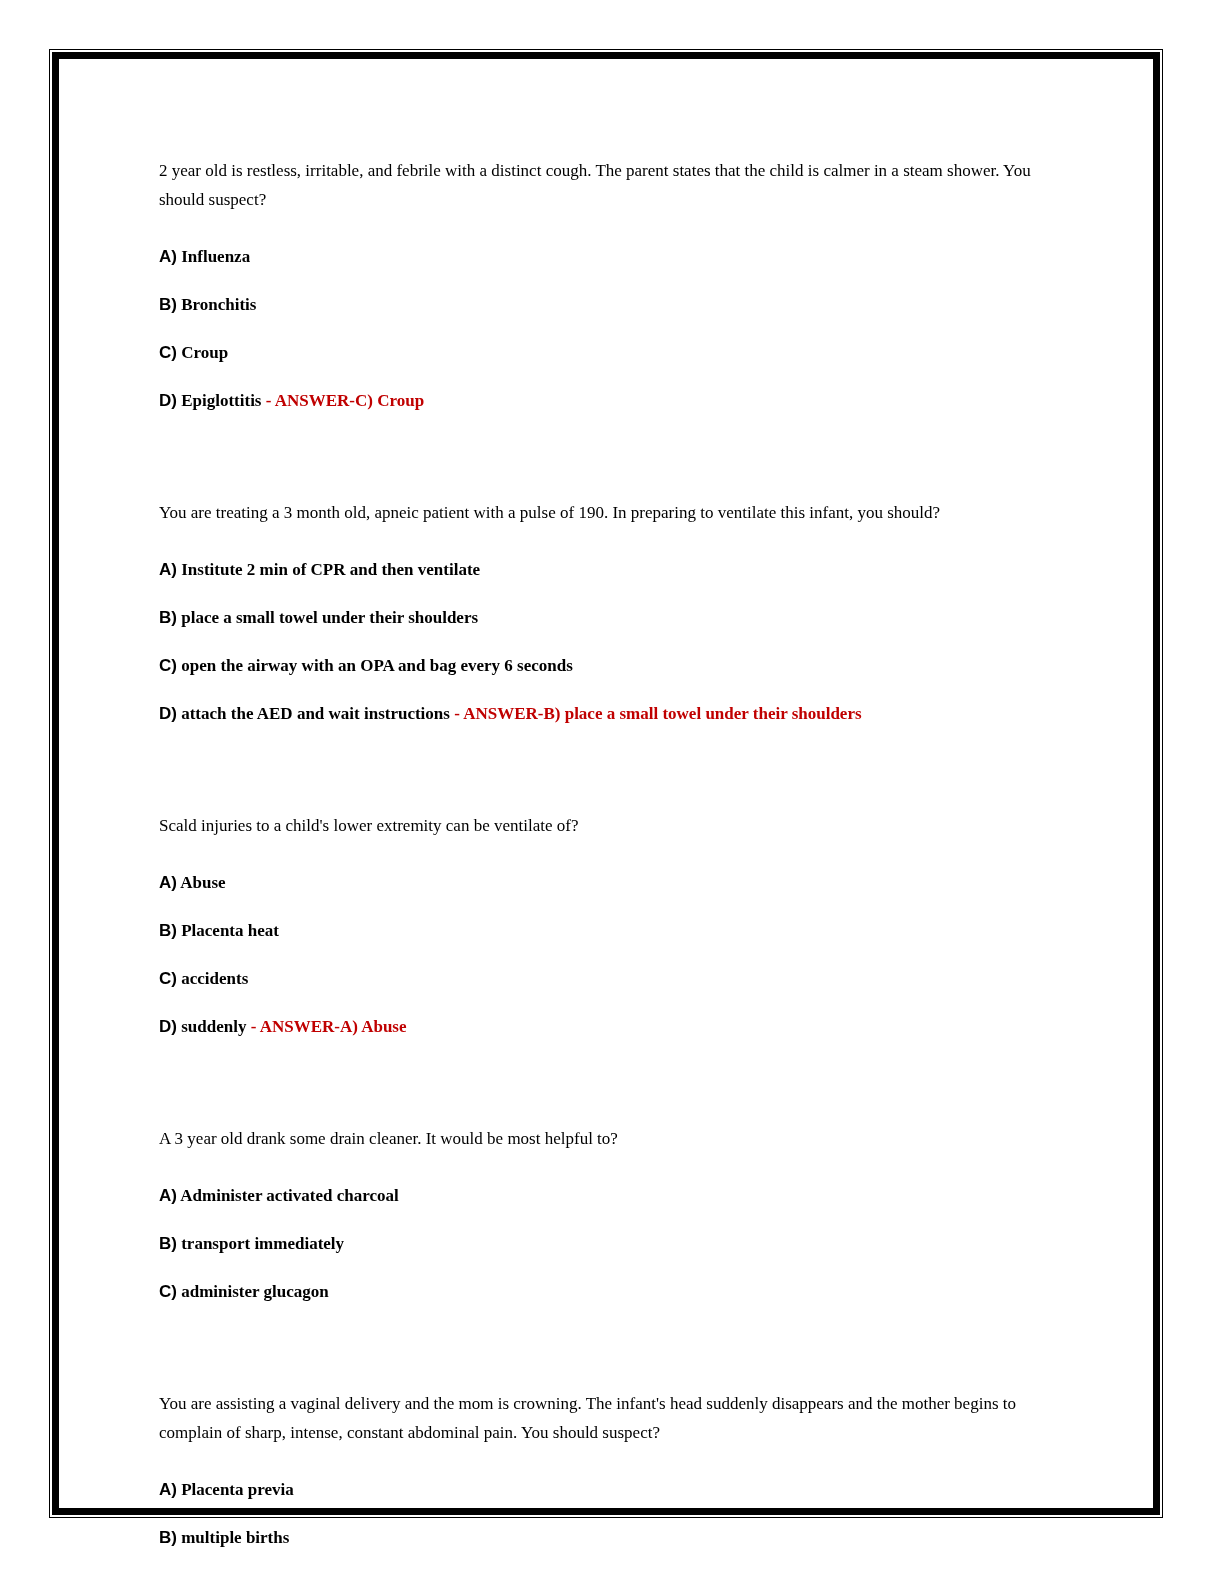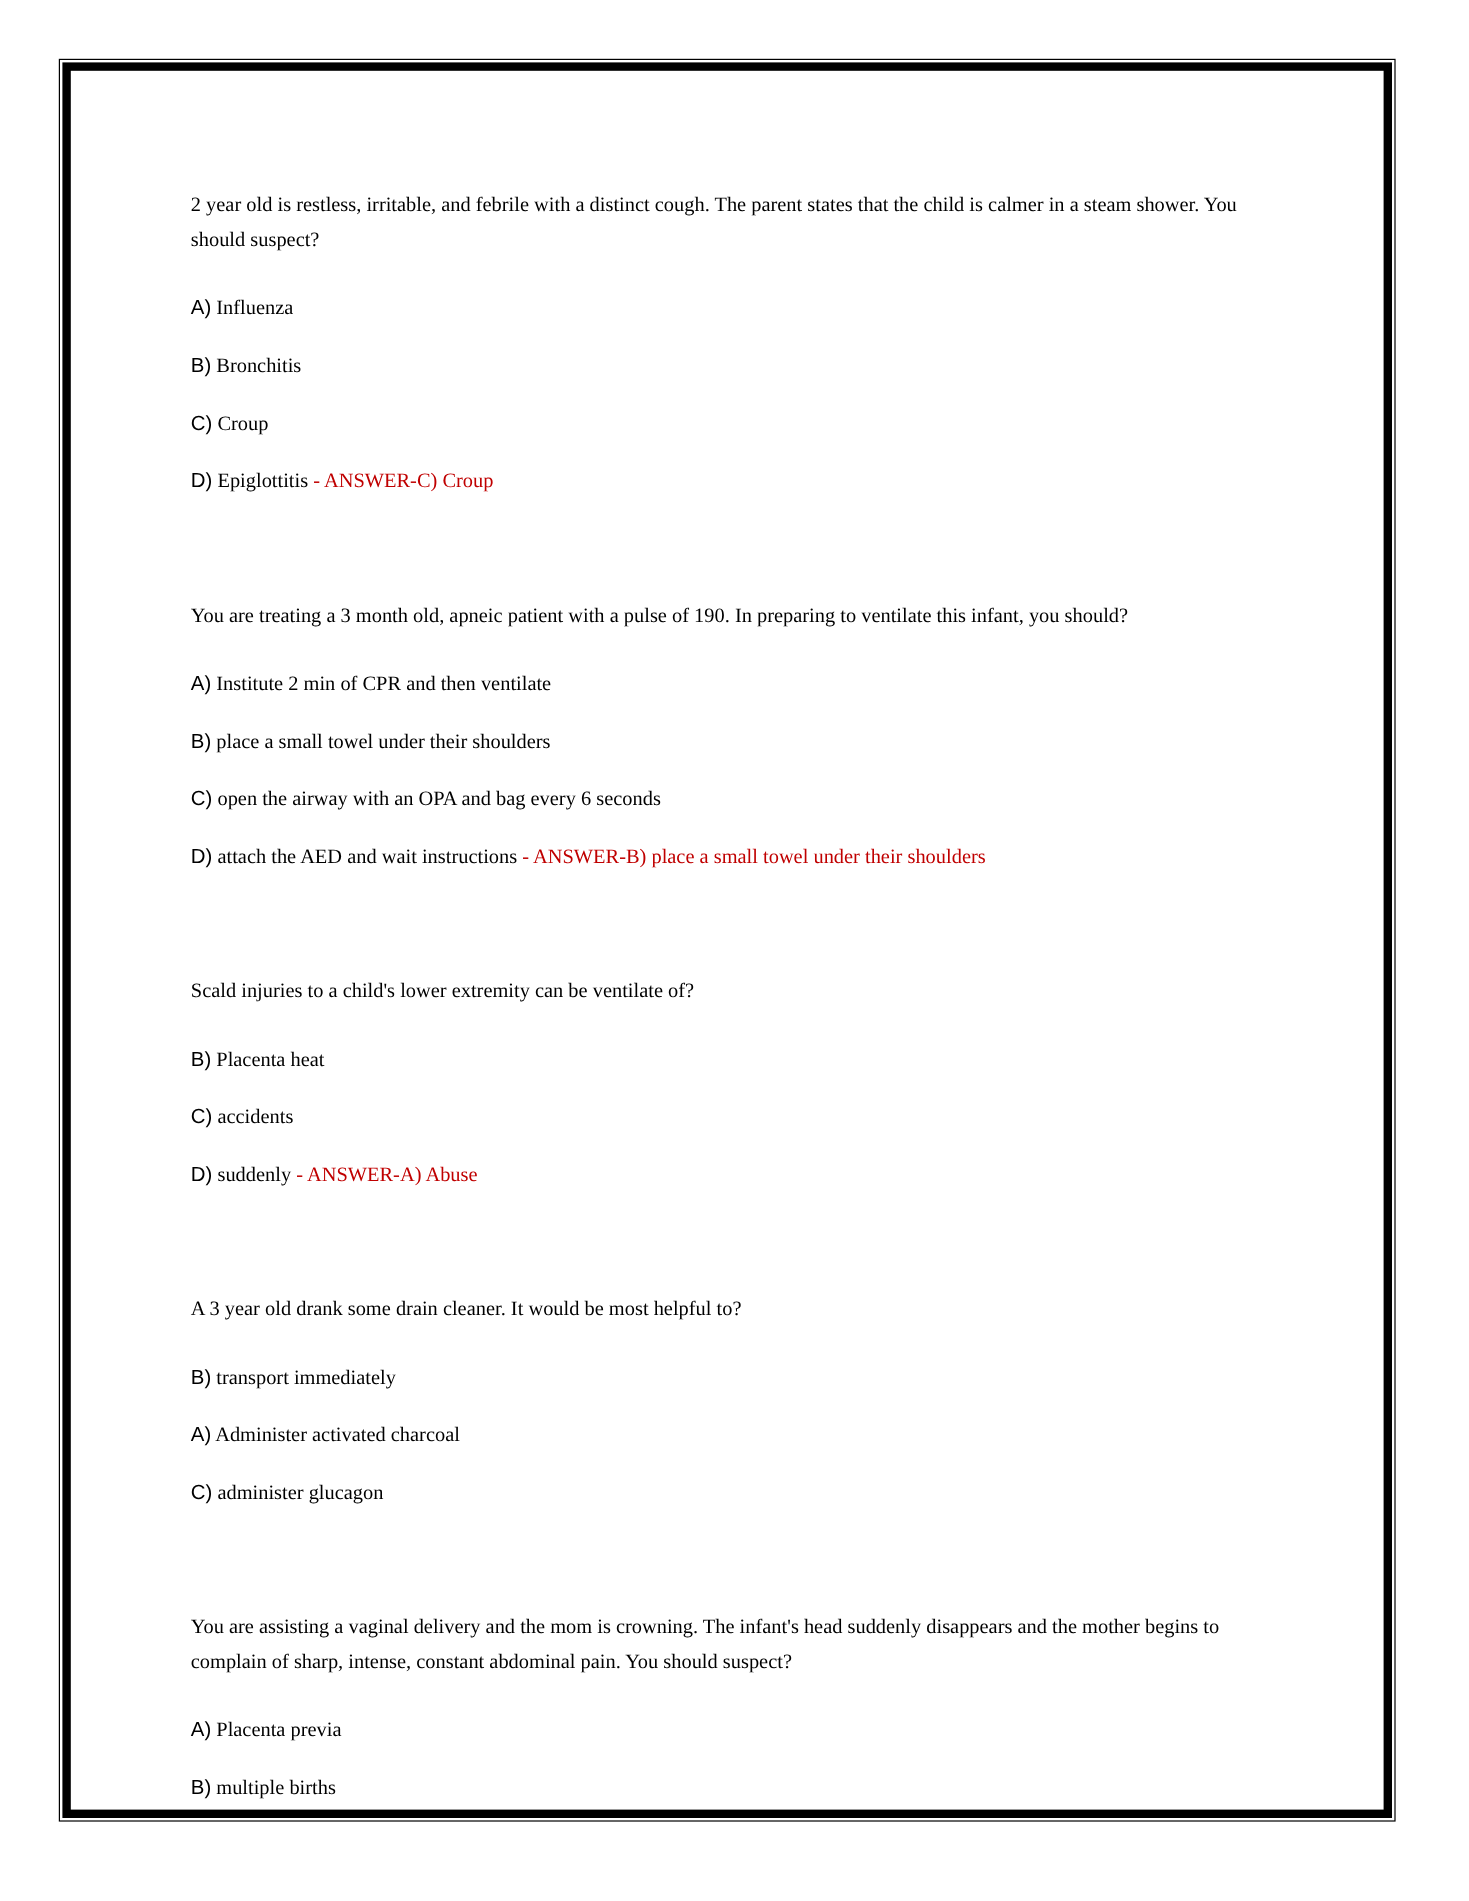--- a/index.html
+++ b/index.html
@@ -11,21 +11,21 @@
   .border-inner {
     position: absolute; left: 52px; top: 52px; width: 1108px; height: 1463px;
     border: 7px solid #000; box-sizing: border-box;
   }
   .content {
     position: absolute; left: 143px; top: 140px; width: 940px;
     font-family: "Liberation Serif", "DejaVu Serif", serif;
     font-size: 17px; color: #000;
   }
   .question { line-height: 29px; margin: 0; }
-  .option { margin: 0; height: 48px; line-height: 48px; white-space: nowrap; }
+  .option { margin: 0; height: 48px; line-height: 48px; white-space: nowrap; font-weight: bold; }
   .option .letter { font-family: "Liberation Sans", "DejaVu Sans", sans-serif; font-size: 17px; }
   .answer { color: #c00000; }
   .qblock { margin: 16px; }
   .qblock .question { margin-bottom: 19px; }
   .gap { height: 41px; }
 </style>
 </head>
 <body>
 
 <div class="border-outer"></div>
@@ -46,30 +46,31 @@
     <p class="question">You are treating a 3 month old, apneic patient with a pulse of 190. In preparing to ventilate this infant, you should?</p>
     <p class="option"><span class="letter">A)</span> <span>Institute 2 min of CPR and then ventilate</span></p>
     <p class="option"><span class="letter">B)</span> <span>place a small towel under their shoulders</span></p>
     <p class="option"><span class="letter">C)</span> <span>open the airway with an OPA and bag every 6 seconds</span></p>
     <p class="option"><span class="letter">D)</span> <span>attach the AED and wait instructions</span> <span class="answer" style="color: rgb(192, 0, 0);">- ANSWER-B) place a small towel under their shoulders</span></p>
   </div>
   <div class="gap"></div>
 
   <div class="qblock">
     <p class="question">Scald injuries to a child's lower extremity can be ventilate of?</p>
+    <p class="option"><span class="letter">A)</span> <span>Abuse</span></p>
     <p class="option"><span class="letter">B)</span> <span>Placenta heat</span></p>
     <p class="option"><span class="letter">C)</span> <span>accidents</span></p>
     <p class="option"><span class="letter">D)</span> <span>suddenly</span> <span class="answer" style="color: rgb(192, 0, 0);">- ANSWER-A) Abuse</span></p>
   </div>
   <div class="gap"></div>
 
   <div class="qblock">
     <p class="question">A 3 year old drank some drain cleaner. It would be most helpful to?</p>
+    <p class="option"><span class="letter">A)</span> <span>Administer activated charcoal</span></p>
     <p class="option"><span class="letter">B)</span> <span>transport immediately</span></p>
-    <p class="option"><span class="letter">A)</span> <span>Administer activated charcoal</span></p>
     <p class="option"><span class="letter">C)</span> <span>administer glucagon</span></p>
   </div>
   <div class="gap"></div>
 
   <div class="qblock">
     <p class="question">You are assisting a vaginal delivery and the mom is crowning. The infant's head suddenly disappears and the mother begins to complain of sharp, intense, constant abdominal pain. You should suspect?</p>
     <p class="option"><span class="letter">A)</span> <span>Placenta previa</span></p>
     <p class="option"><span class="letter">B)</span> <span>multiple births</span></p>
   </div>
 

